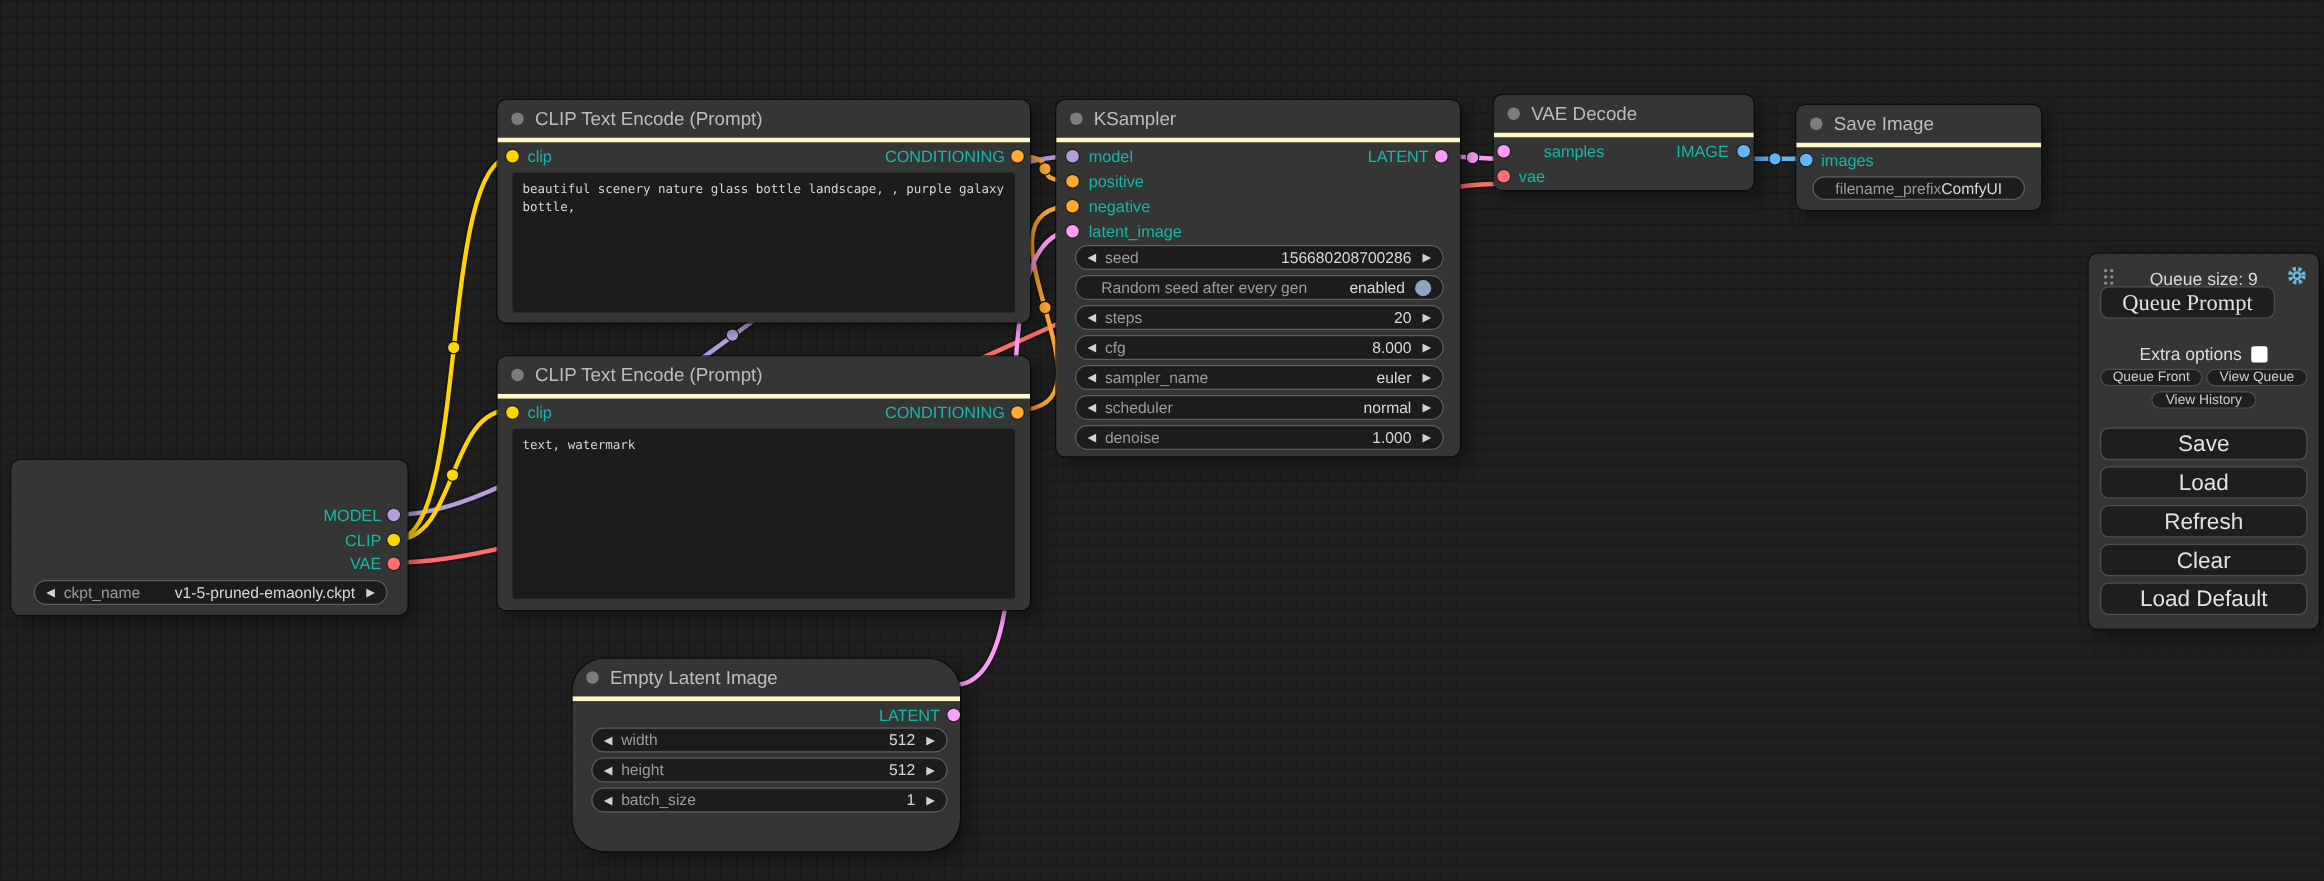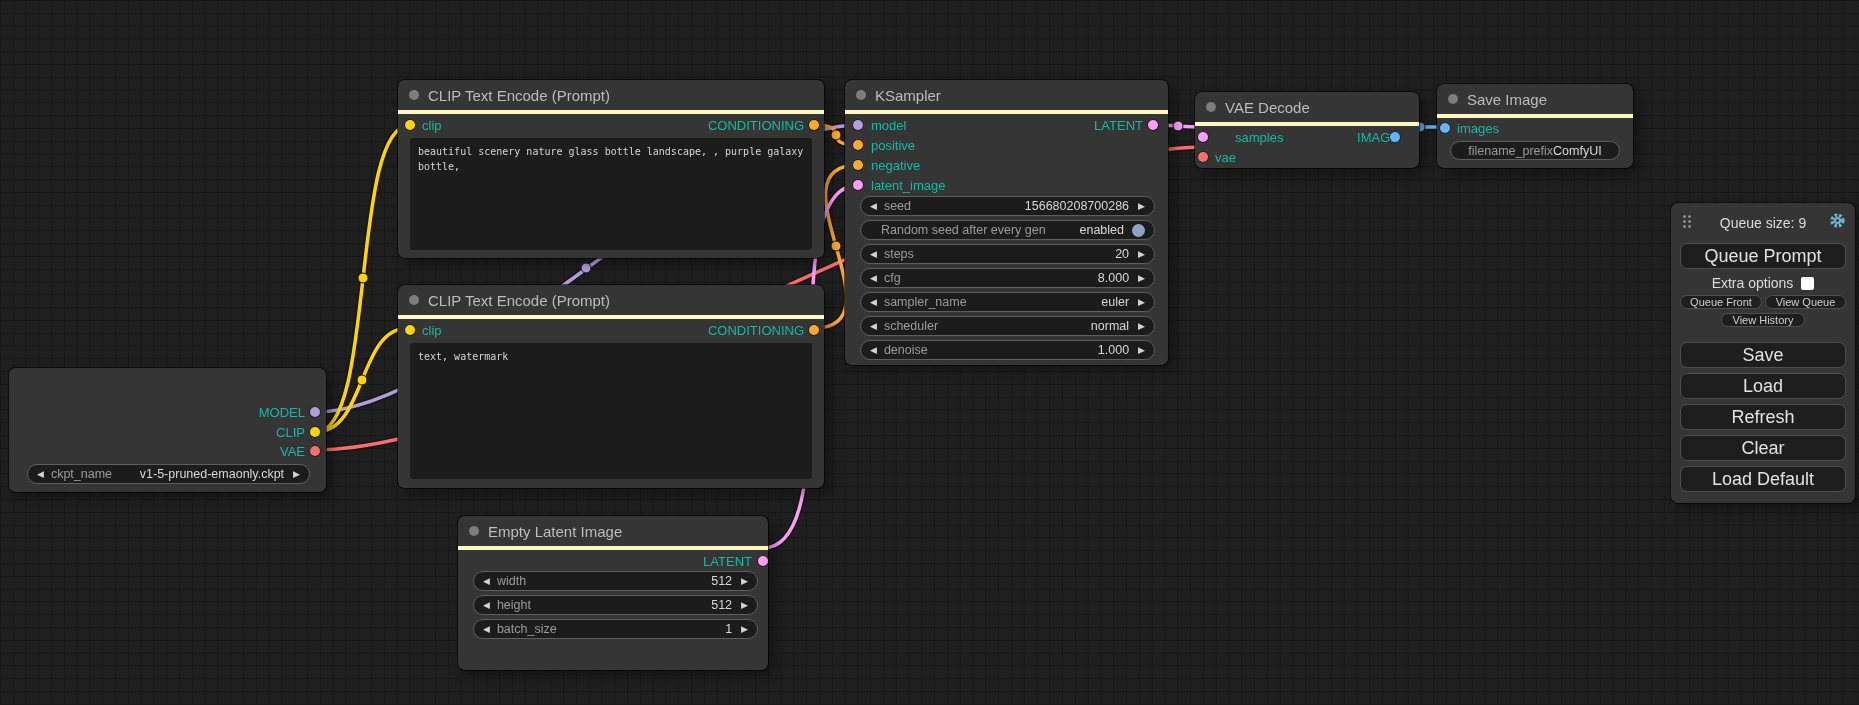--- a/index.html
+++ b/index.html
@@ -196,21 +196,21 @@
     <span class="arrow r">▶</span>
   </div>
   <div class="widget" style="left:15px;top:260px;width:295px;">
     <span class="arrow">◀</span>
     <span class="wlabel">denoise</span>
     <span class="wval">1.000</span>
     <span class="arrow r">▶</span>
   </div>
 </div>
 
-<div class="node" style="left:1195px;top:92px;width:224px;height:76px;">
+<div class="node" style="left:1195px;top:76px;width:208px;height:76px;">
   <div class="node-title">
     <span class="status-dot"></span>
     <span>VAE Decode</span>
   </div>
   <div class="port" style="left:8px;top:45px;background:#FF9CF9;"></div>
   <span class="slot" style="left:20px;top:45px;margin-left:20px;">samples</span>
   <span class="slot out" style="right:20px;top:45px;">IMAGE</span>
   <div class="port" style="left:200px;top:45px;background:#64B5F6;"></div>
   <div class="port" style="left:8px;top:65px;background:#FF6E6E;"></div>
   <span class="slot" style="left:20px;top:65px;">vae</span>
@@ -222,21 +222,21 @@
     <span>Save Image</span>
   </div>
   <div class="port" style="left:8px;top:44px;background:#64B5F6;"></div>
   <span class="slot" style="left:20px;top:44px;">images</span>
   <div class="widget centered" style="left:13px;top:57px;width:170px;height:19px;">
     <span>filename_prefix</span>
     <span class="wval">ComfyUI</span>
   </div>
 </div>
 
-<div class="node" style="left:458px;top:516px;width:310px;height:154px;">
+<div class="node" style="left:458px;top:527px;width:310px;height:154px;border-radius:26px;">
   <div class="node-title">
     <span class="status-dot"></span>
     <span>Empty Latent Image</span>
   </div>
   <span class="slot out" style="right:16px;top:45px;">LATENT</span>
   <div class="port" style="left:305px;top:45px;background:#FF9CF9;"></div>
   <div class="widget" style="left:15px;top:55px;width:285px;">
     <span class="arrow">◀</span>
     <span class="wlabel">width</span>
     <span class="wval">512</span>
@@ -257,21 +257,21 @@
 </div>
 
 <div class="panel" style="left:1671px;top:203px;width:184px;height:300px;">
   <div class="grip"></div>
   <div class="hdr-title">Queue size: 9</div>
   <svg class="gear" viewBox="0 0 17 17">
     <circle cx="8.5" cy="8.5" r="5.4" fill="none" stroke="#6db7d6" stroke-width="3.4" stroke-dasharray="2.5 1.9"></circle>
     <circle cx="8.5" cy="8.5" r="3.6" fill="#6db7d6"></circle>
     <circle cx="8.5" cy="8.5" r="1.5" fill="#353535"></circle>
   </svg>
-  <div class="btn" style="left:9px;top:40px;width:166px;height:26px;">Queue Prompt</div>
+  <div class="btn" style="left:9px;top:26px;width:140px;height:26px;font-family:Liberation Serif, serif;">Queue Prompt</div>
   <div class="extra-row" style="top:72px;">
     <span>Extra options</span>
     <span class="checkbox"></span>
   </div>
   <div class="btn small" style="left:9px;top:92px;width:82px;height:14px;">Queue Front</div>
   <div class="btn small" style="left:94px;top:92px;width:81px;height:14px;">View Queue</div>
   <div class="btn small" style="left:50px;top:110px;width:84px;height:14px;">View History</div>
   <div class="btn" style="left:9px;top:139px;width:166px;height:26px;">Save</div>
   <div class="btn" style="left:9px;top:170px;width:166px;height:26px;">Load</div>
   <div class="btn" style="left:9px;top:201px;width:166px;height:26px;">Refresh</div>

